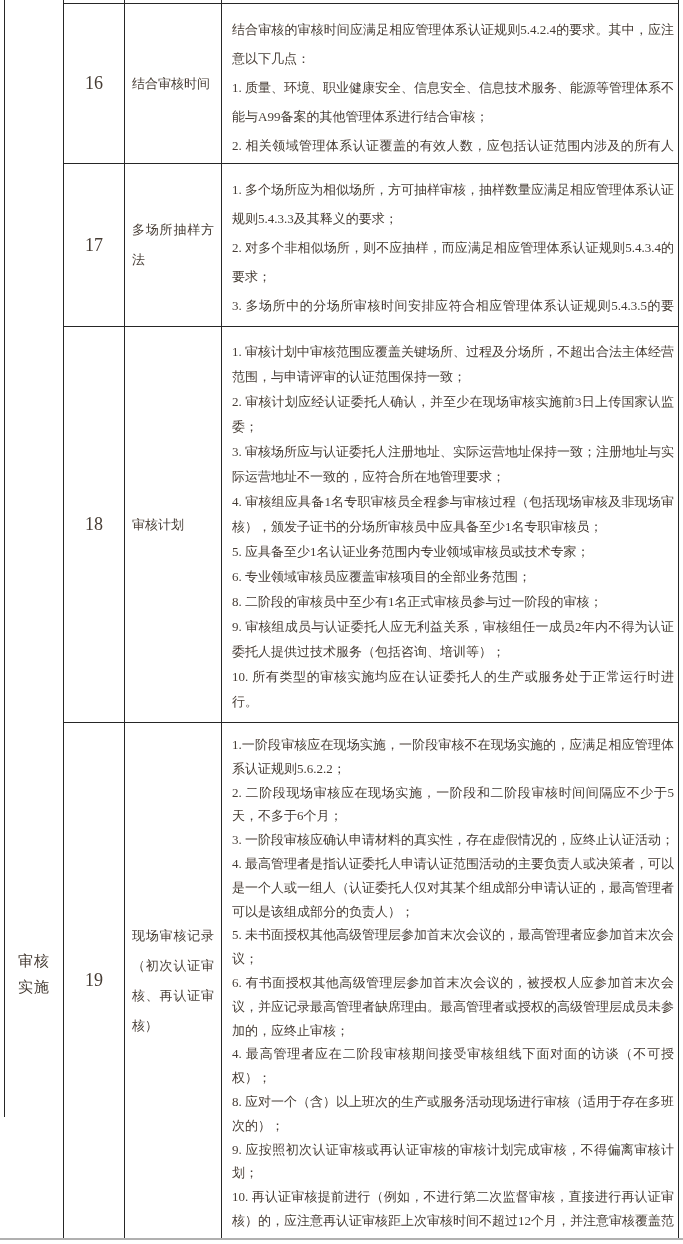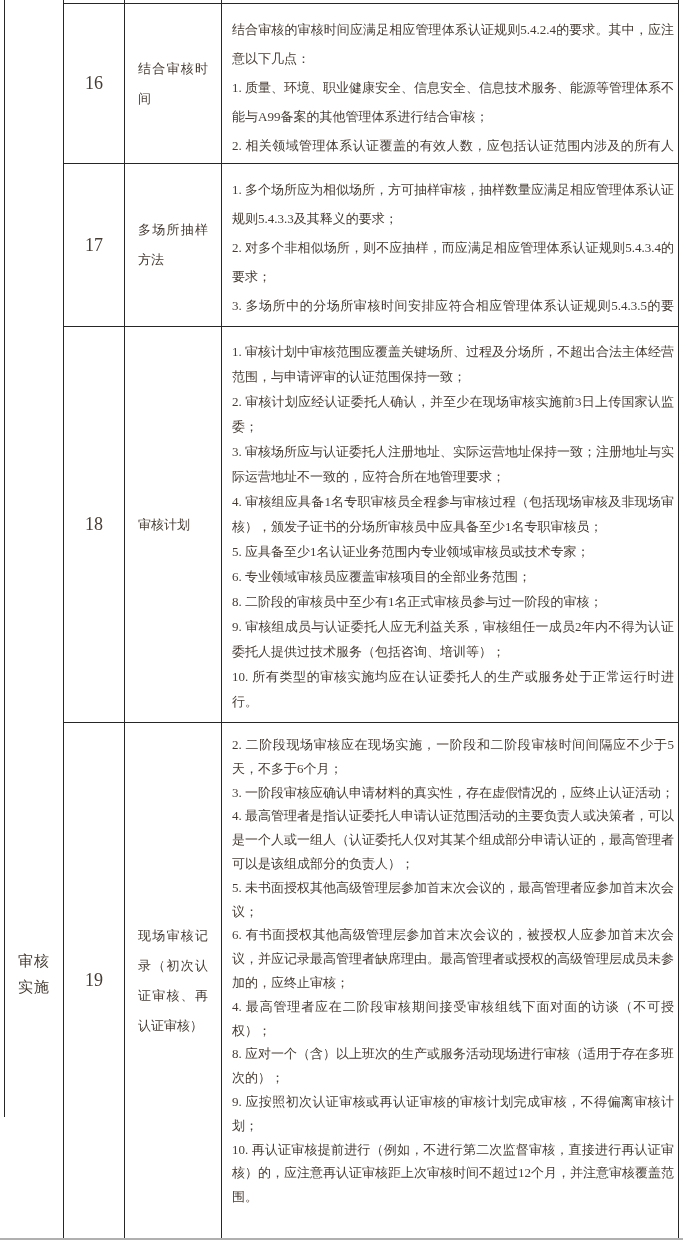--- a/index.html
+++ b/index.html
@@ -38,21 +38,21 @@
   .cell{box-sizing:border-box;}
   .cell-num{
     width:60px;flex:0 0 60px;
     display:flex;align-items:center;justify-content:center;
     font-size:18px;
   }
   .cell-topic{
     width:97px;flex:0 0 97px;
     border-left:1px solid #262626;
     display:flex;align-items:center;
-    padding:0 13px;
+    padding:0 7px;
     font-size:13px;line-height:30px;
   }
   .cell-topic .topic-text{
     width:100%;
     text-align:justify;
     text-justify:inter-character;
   }
   .cell-body{
     flex:1 1 auto;
     border-left:1px solid #262626;
@@ -139,20 +139,21 @@
         <p>10. 所有类型的审核实施均应在认证委托人的生产或服务处于正常运行时进行。</p>
       </div>
     </div>
 
     <div class="trow r19 last">
       <div class="cell cell-num">19</div>
       <div class="cell cell-topic">
         <div class="topic-text">现场审核记录（初次认证审核、再认证审核）</div>
       </div>
       <div class="cell cell-body">
+        <p>1.一阶段审核应在现场实施，一阶段审核不在现场实施的，应满足相应管理体系认证规则5.6.2.2；</p>
         <p>2. 二阶段现场审核应在现场实施，一阶段和二阶段审核时间间隔应不少于5天，不多于6个月；</p>
         <p>3. 一阶段审核应确认申请材料的真实性，存在虚假情况的，应终止认证活动；</p>
         <p>4. 最高管理者是指认证委托人申请认证范围活动的主要负责人或决策者，可以是一个人或一组人（认证委托人仅对其某个组成部分申请认证的，最高管理者可以是该组成部分的负责人）；</p>
         <p>5. 未书面授权其他高级管理层参加首末次会议的，最高管理者应参加首末次会议；</p>
         <p>6. 有书面授权其他高级管理层参加首末次会议的，被授权人应参加首末次会议，并应记录最高管理者缺席理由。最高管理者或授权的高级管理层成员未参加的，应终止审核；</p>
         <p>4. 最高管理者应在二阶段审核期间接受审核组线下面对面的访谈（不可授权）；</p>
         <p>8. 应对一个（含）以上班次的生产或服务活动现场进行审核（适用于存在多班次的）；</p>
         <p>9. 应按照初次认证审核或再认证审核的审核计划完成审核，不得偏离审核计划；</p>
         <p>10. 再认证审核提前进行（例如，不进行第二次监督审核，直接进行再认证审核）的，应注意再认证审核距上次审核时间不超过12个月，并注意审核覆盖范围。</p>
       </div>

